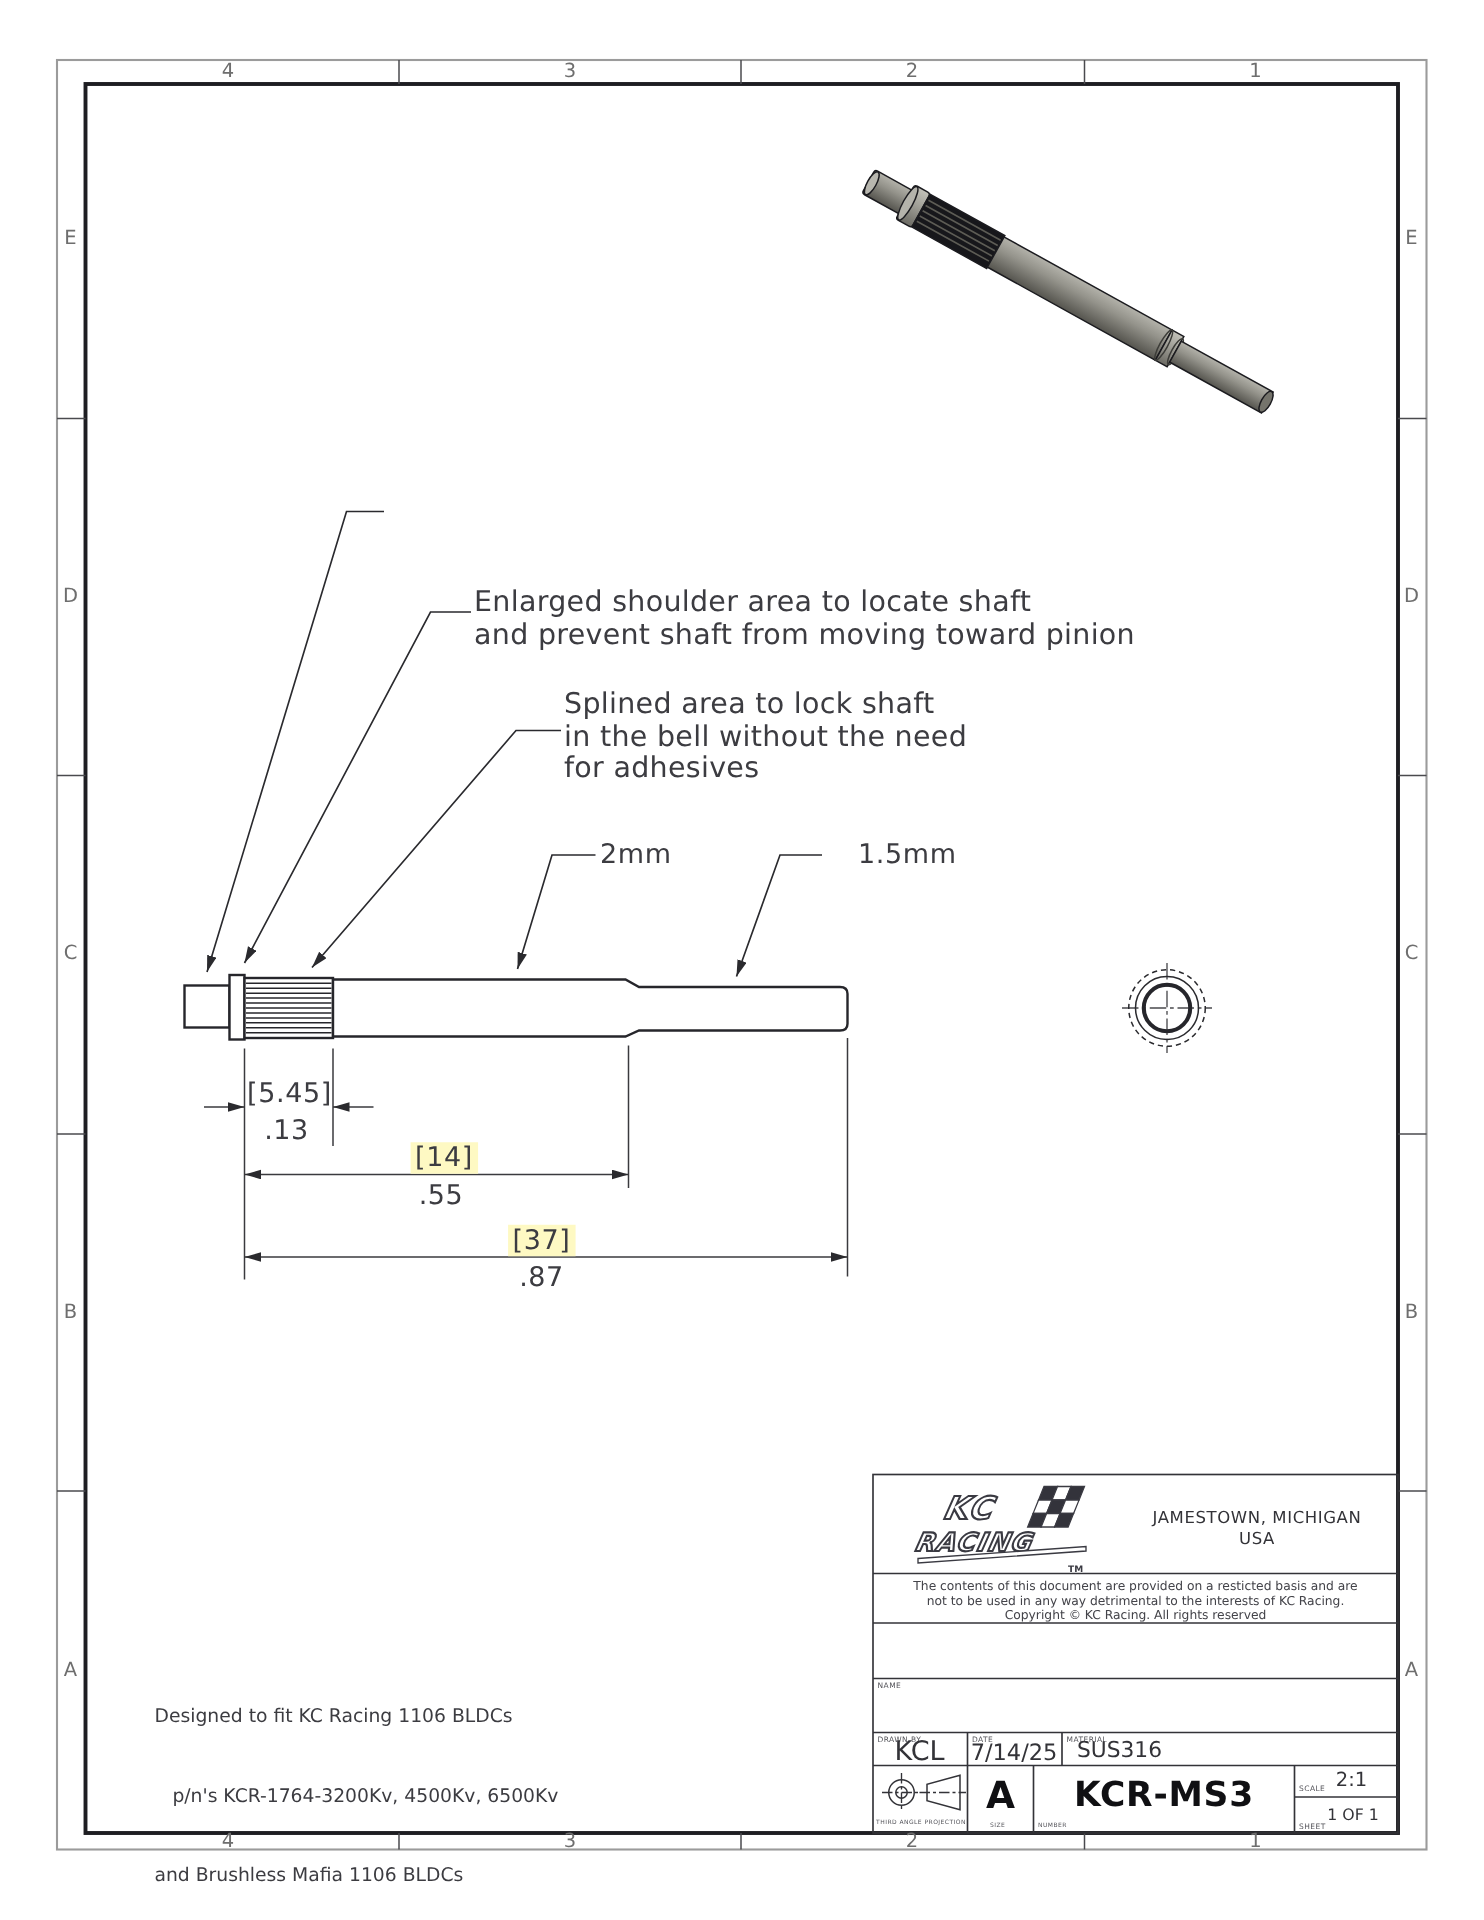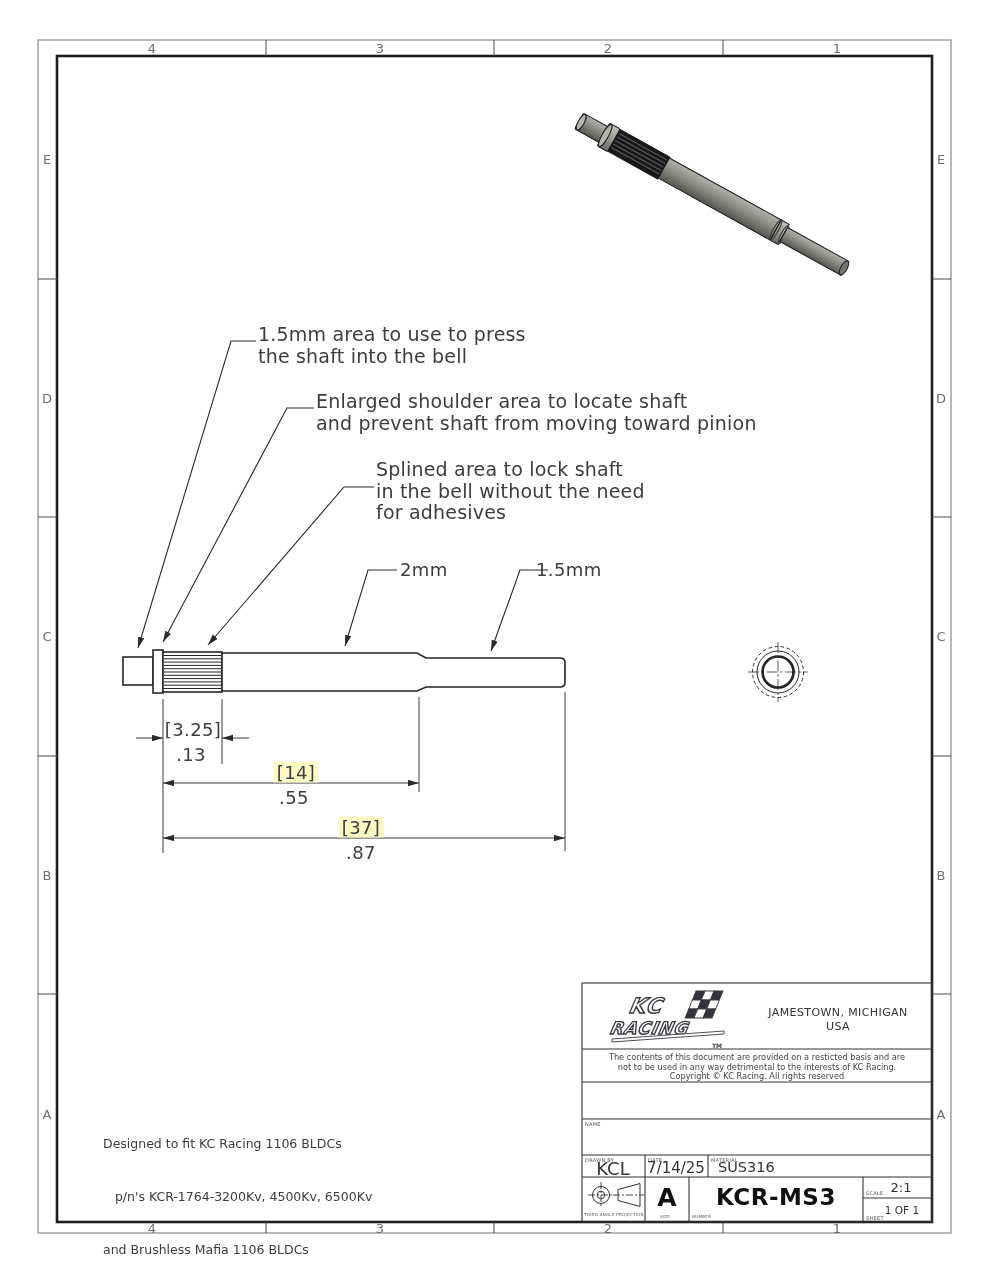--- a/index.html
+++ b/index.html
@@ -188,31 +188,29 @@
   <div class="zone" style="left:47px;top:398px">D</div>
   <div class="zone" style="left:47px;top:636px">C</div>
   <div class="zone" style="left:47px;top:875px">B</div>
   <div class="zone" style="left:47px;top:1114px">A</div>
   <div class="zone" style="left:941px;top:159px">E</div>
   <div class="zone" style="left:941px;top:398px">D</div>
   <div class="zone" style="left:941px;top:636px">C</div>
   <div class="zone" style="left:941px;top:875px">B</div>
   <div class="zone" style="left:941px;top:1114px">A</div>
 
-  <div class="t ann" style="left:258px;top:324px">1.5mm area to use to press
-the shaft into the bell</div>
   <div class="t ann" style="left:376px;top:459px">Splined area to lock shaft
 in the bell without the need
 for adhesives</div>
   <div class="t ann" style="left:316px;top:391px">Enlarged shoulder area to locate shaft
 and prevent shaft from moving toward pinion</div>
   <div class="t dim" style="left:400px;top:559px">2mm</div>
-  <div class="t dim" style="left:536px;top:559px">1.5mm</div>
-
-  <div class="t dim ctr" style="left:193px;top:729px">[3.25]</div>
+  <div class="t dim" style="left:572px;top:559px">1.5mm</div>
+
+  <div class="t dim ctr" style="left:193px;top:729px">[5.45]</div>
   <div class="t dim ctr" style="left:191px;top:754px">.13</div>
   <div class="t dim ctr mask" style="left:296px;top:772px">[14]</div>
   <div class="t dim ctr" style="left:294px;top:797px">.55</div>
   <div class="t dim ctr mask" style="left:361px;top:827px">[37]</div>
   <div class="t dim ctr" style="left:361px;top:852px">.87</div>
 
   <div class="t notes" style="left:103px;top:1100px">
     <div>Designed to fit KC Racing 1106 BLDCs</div>
     <div>   p/n's KCR-1764-3200Kv, 4500Kv, 6500Kv</div>
     <div>and Brushless Mafia 1106 BLDCs</div>

